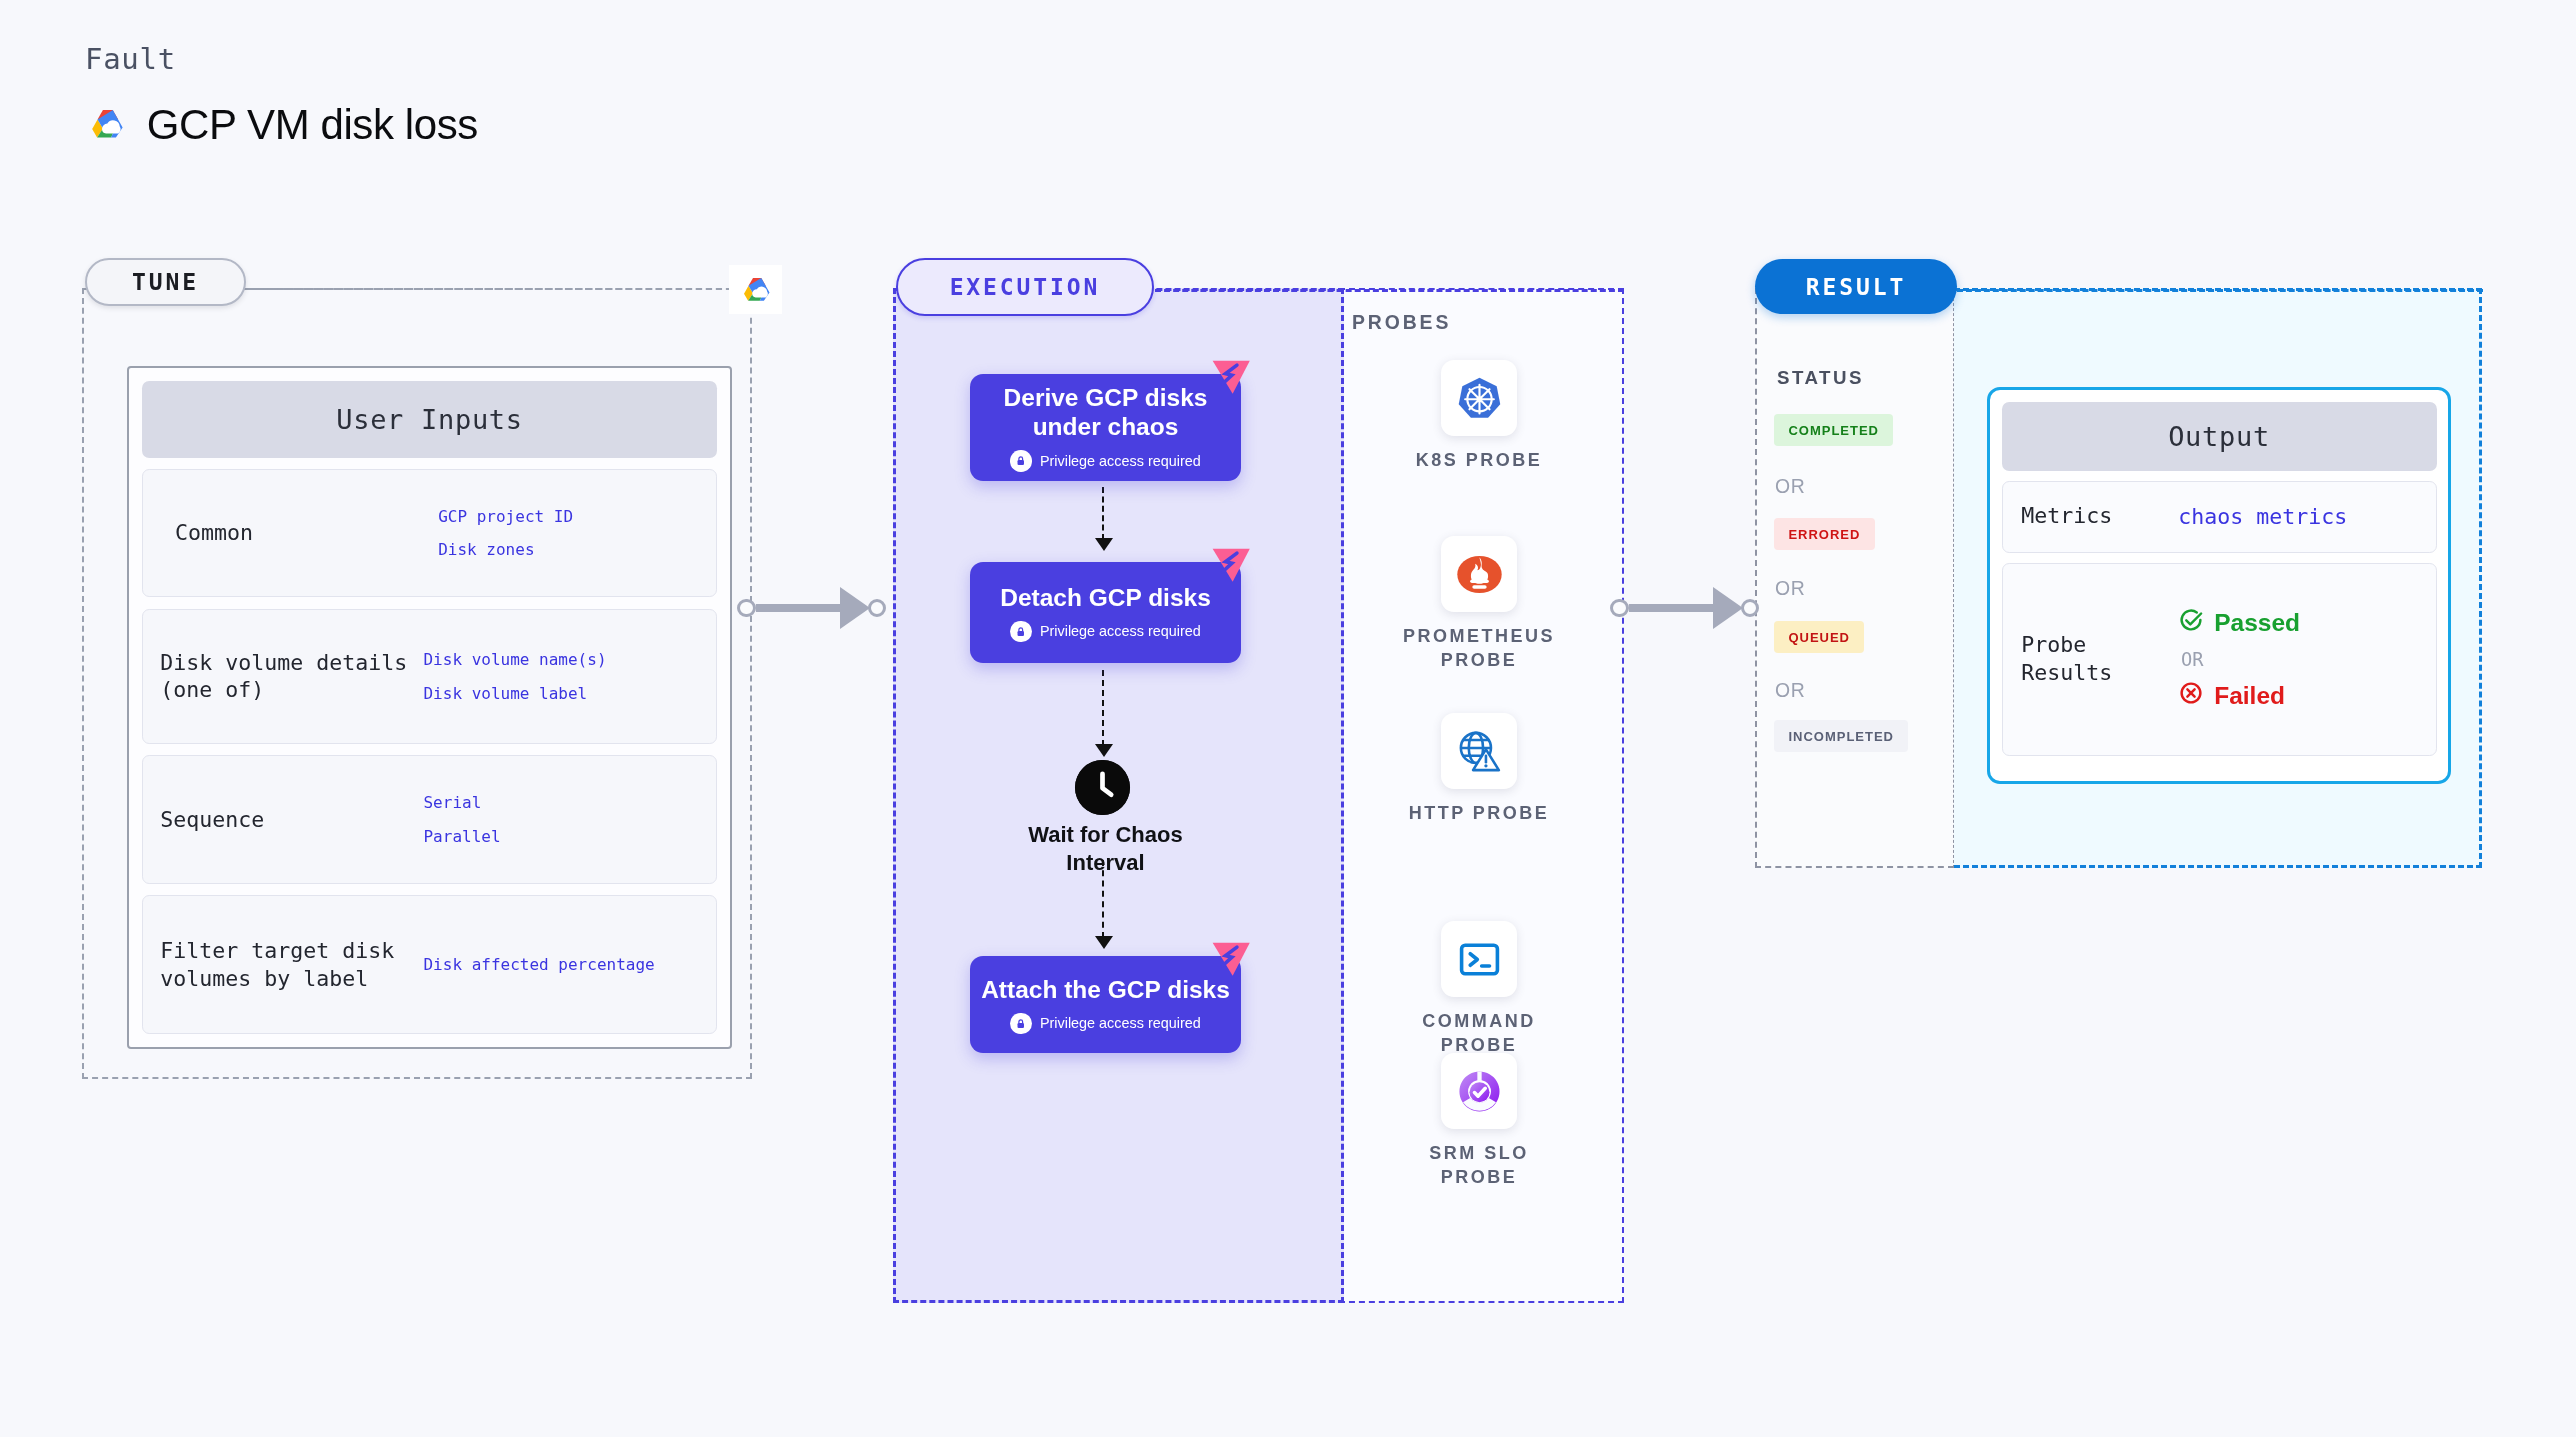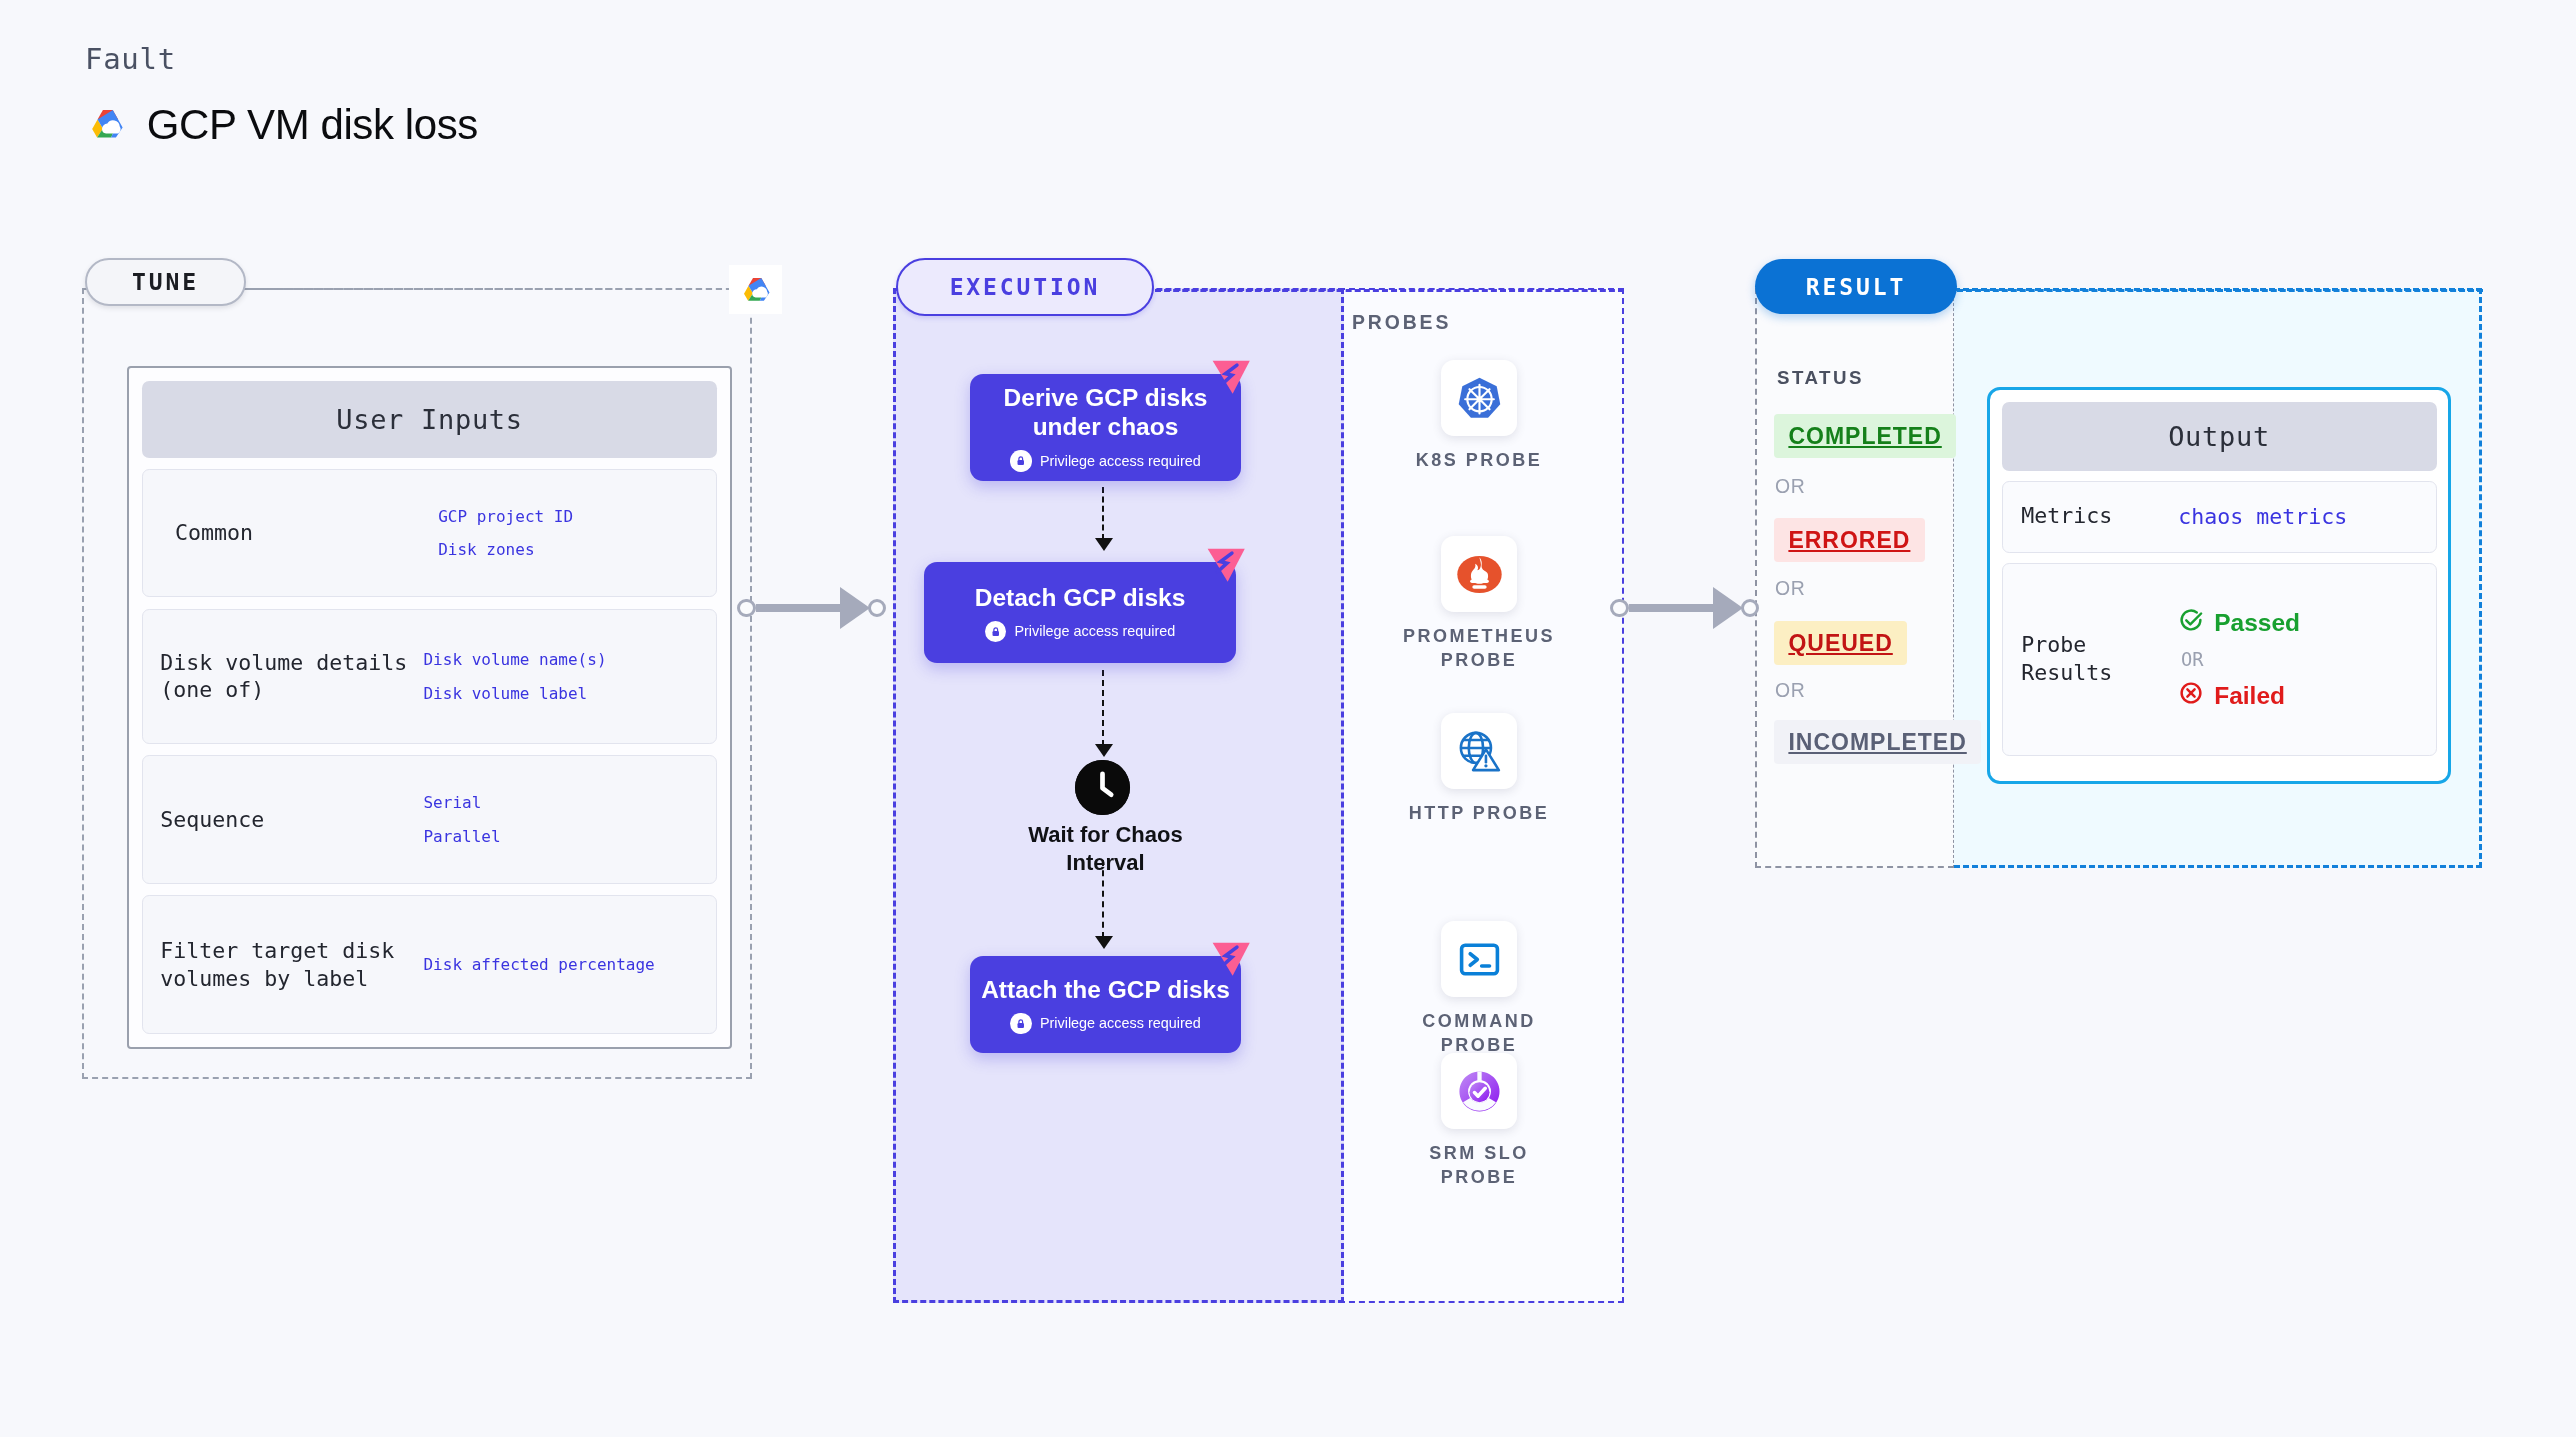--- a/index.html
+++ b/index.html
@@ -59,21 +59,21 @@
 
   .step{position:absolute;border-radius:13px;background:#4a3fe0;color:#fff;box-sizing:border-box;
         display:flex;flex-direction:column;align-items:center;justify-content:center;gap:8.6px;
         box-shadow:0 5.8px 14.4px rgba(74,63,224,.28);z-index:3;}
   .step .t{font-size:24.5px;font-weight:bold;text-align:center;line-height:1.2;}
   .step .sub{display:flex;align-items:center;gap:8px;font-size:14.4px;}
   .lock{width:21.6px;height:21.6px;border-radius:50%;background:#fff;display:flex;align-items:center;justify-content:center;flex:none;}
   .chaos-mark{position:absolute;right:-11.5px;top:-16px;width:45px;height:40px;z-index:5;}
 
   #step1{left:970px;top:374px;width:271px;height:107px;}
-  #step2{left:924px;top:562px;width:312px;height:101px;}
+  #step2{left:970px;top:562px;width:271px;height:101px;}
   #step4{left:970px;top:956px;width:271px;height:97px;}
 
   .dashed-arrow{position:absolute;width:0;border-left:2.9px dashed #111;z-index:2;}
   .dashed-arrow::after{content:"";position:absolute;left:-9.4px;bottom:-10.8px;border-left:9.4px solid transparent;border-right:9.4px solid transparent;border-top:13px solid #111;}
   #arrow1{left:1102px;top:487px;height:53px;}
   #arrow2{left:1102px;top:670px;height:76px;}
   #arrow3{left:1102px;top:860px;height:78px;}
 
   #clock-node{position:absolute;left:1075px;top:760px;width:55px;height:55px;border-radius:50%;background:#0a0a0a;z-index:3;}
   #wait-label{position:absolute;left:994px;top:821px;width:223px;text-align:center;font-size:22px;font-weight:bold;color:#101115;line-height:1.25;}
@@ -88,21 +88,21 @@
   #probe-cmd{left:1400px;top:921px;}
   #probe-srm{left:1400px;top:1053px;}
 
   
   #result-status-panel{left:1755px;top:288px;width:199px;height:580px;border:2.2px dashed #8e93a3;border-right-width:1.4px;background:#fafbfd;}
   #result-pill{left:1755px;top:259px;width:202px;height:55px;background:#0b72d4;color:#fff;font-size:23px;border:none;
                box-shadow:0 3.6px 10px rgba(11,114,212,.3);}
   #result-connector{position:absolute;left:1957px;top:289px;width:526px;height:0;border-top:3.6px dashed #1280da;z-index:4;}
   #result-outer{left:1954px;top:288px;width:528px;height:580px;border:3.6px dashed #1280da;border-left:none;background:#effaff;}
   #status-label{position:absolute;left:1777px;top:367px;font-size:18.7px;font-weight:bold;color:#4a5060;letter-spacing:2.5px;}
-  .status-badge{position:absolute;left:1774px;border-radius:4px;padding:8.6px 14.4px;font-size:23px;font-weight:bold;letter-spacing:1px;box-sizing:border-box;text-decoration:underline;}
+  .status-badge{position:absolute;left:1774px;border-radius:4px;padding:8.6px 14.4px;font-size:13px;font-weight:bold;letter-spacing:1px;box-sizing:border-box;}
   .status-or{position:absolute;left:1775px;font-size:19.4px;color:#9aa0b0;letter-spacing:0.7px;}
   #sb-completed{top:414px;background:#dcf5dc;color:#15801a;}
   #or-1{top:475px;}
   #sb-errored{top:518px;background:#fde4e4;color:#cf1414;}
   #or-2{top:577px;}
   #sb-queued{top:621px;background:#fcefc3;color:#c21414;}
   #or-3{top:679px;}
   #sb-incompleted{top:720px;background:#f1f2f7;color:#5a6076;}
 
   #output-card{position:absolute;left:1987px;top:387px;width:464px;height:397px;border:3.6px solid #17a6e8;border-radius:13px;

